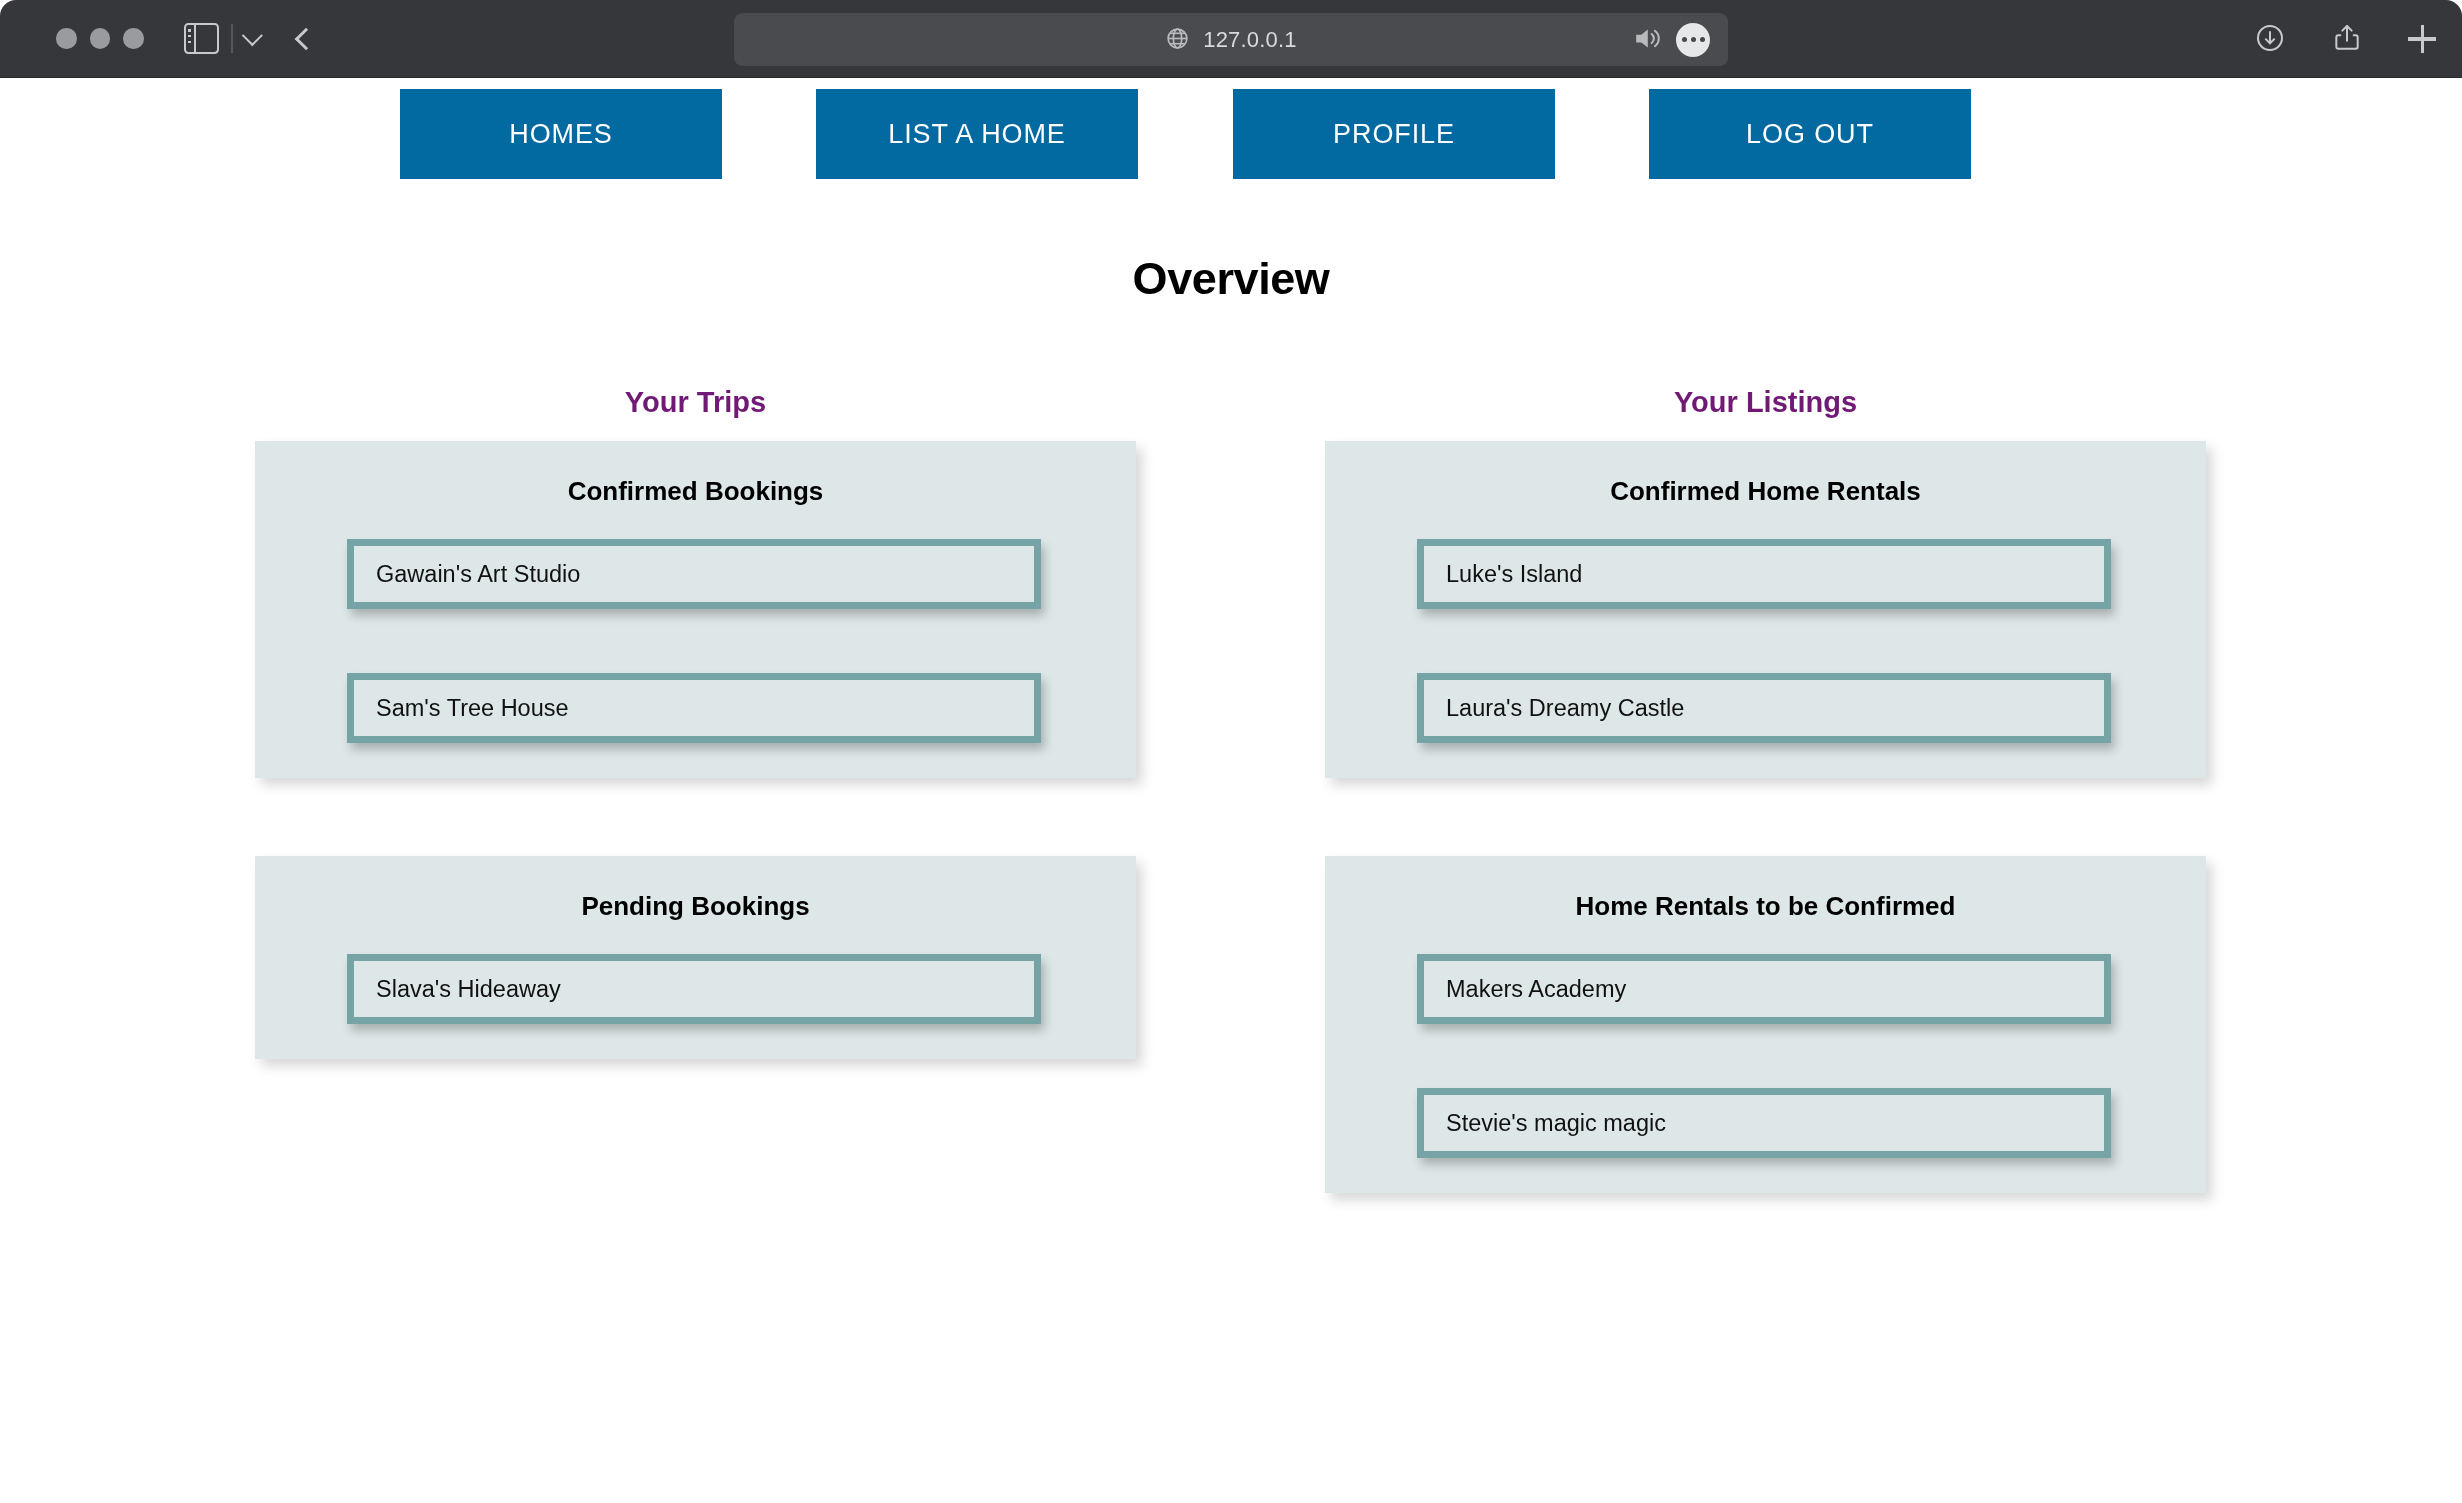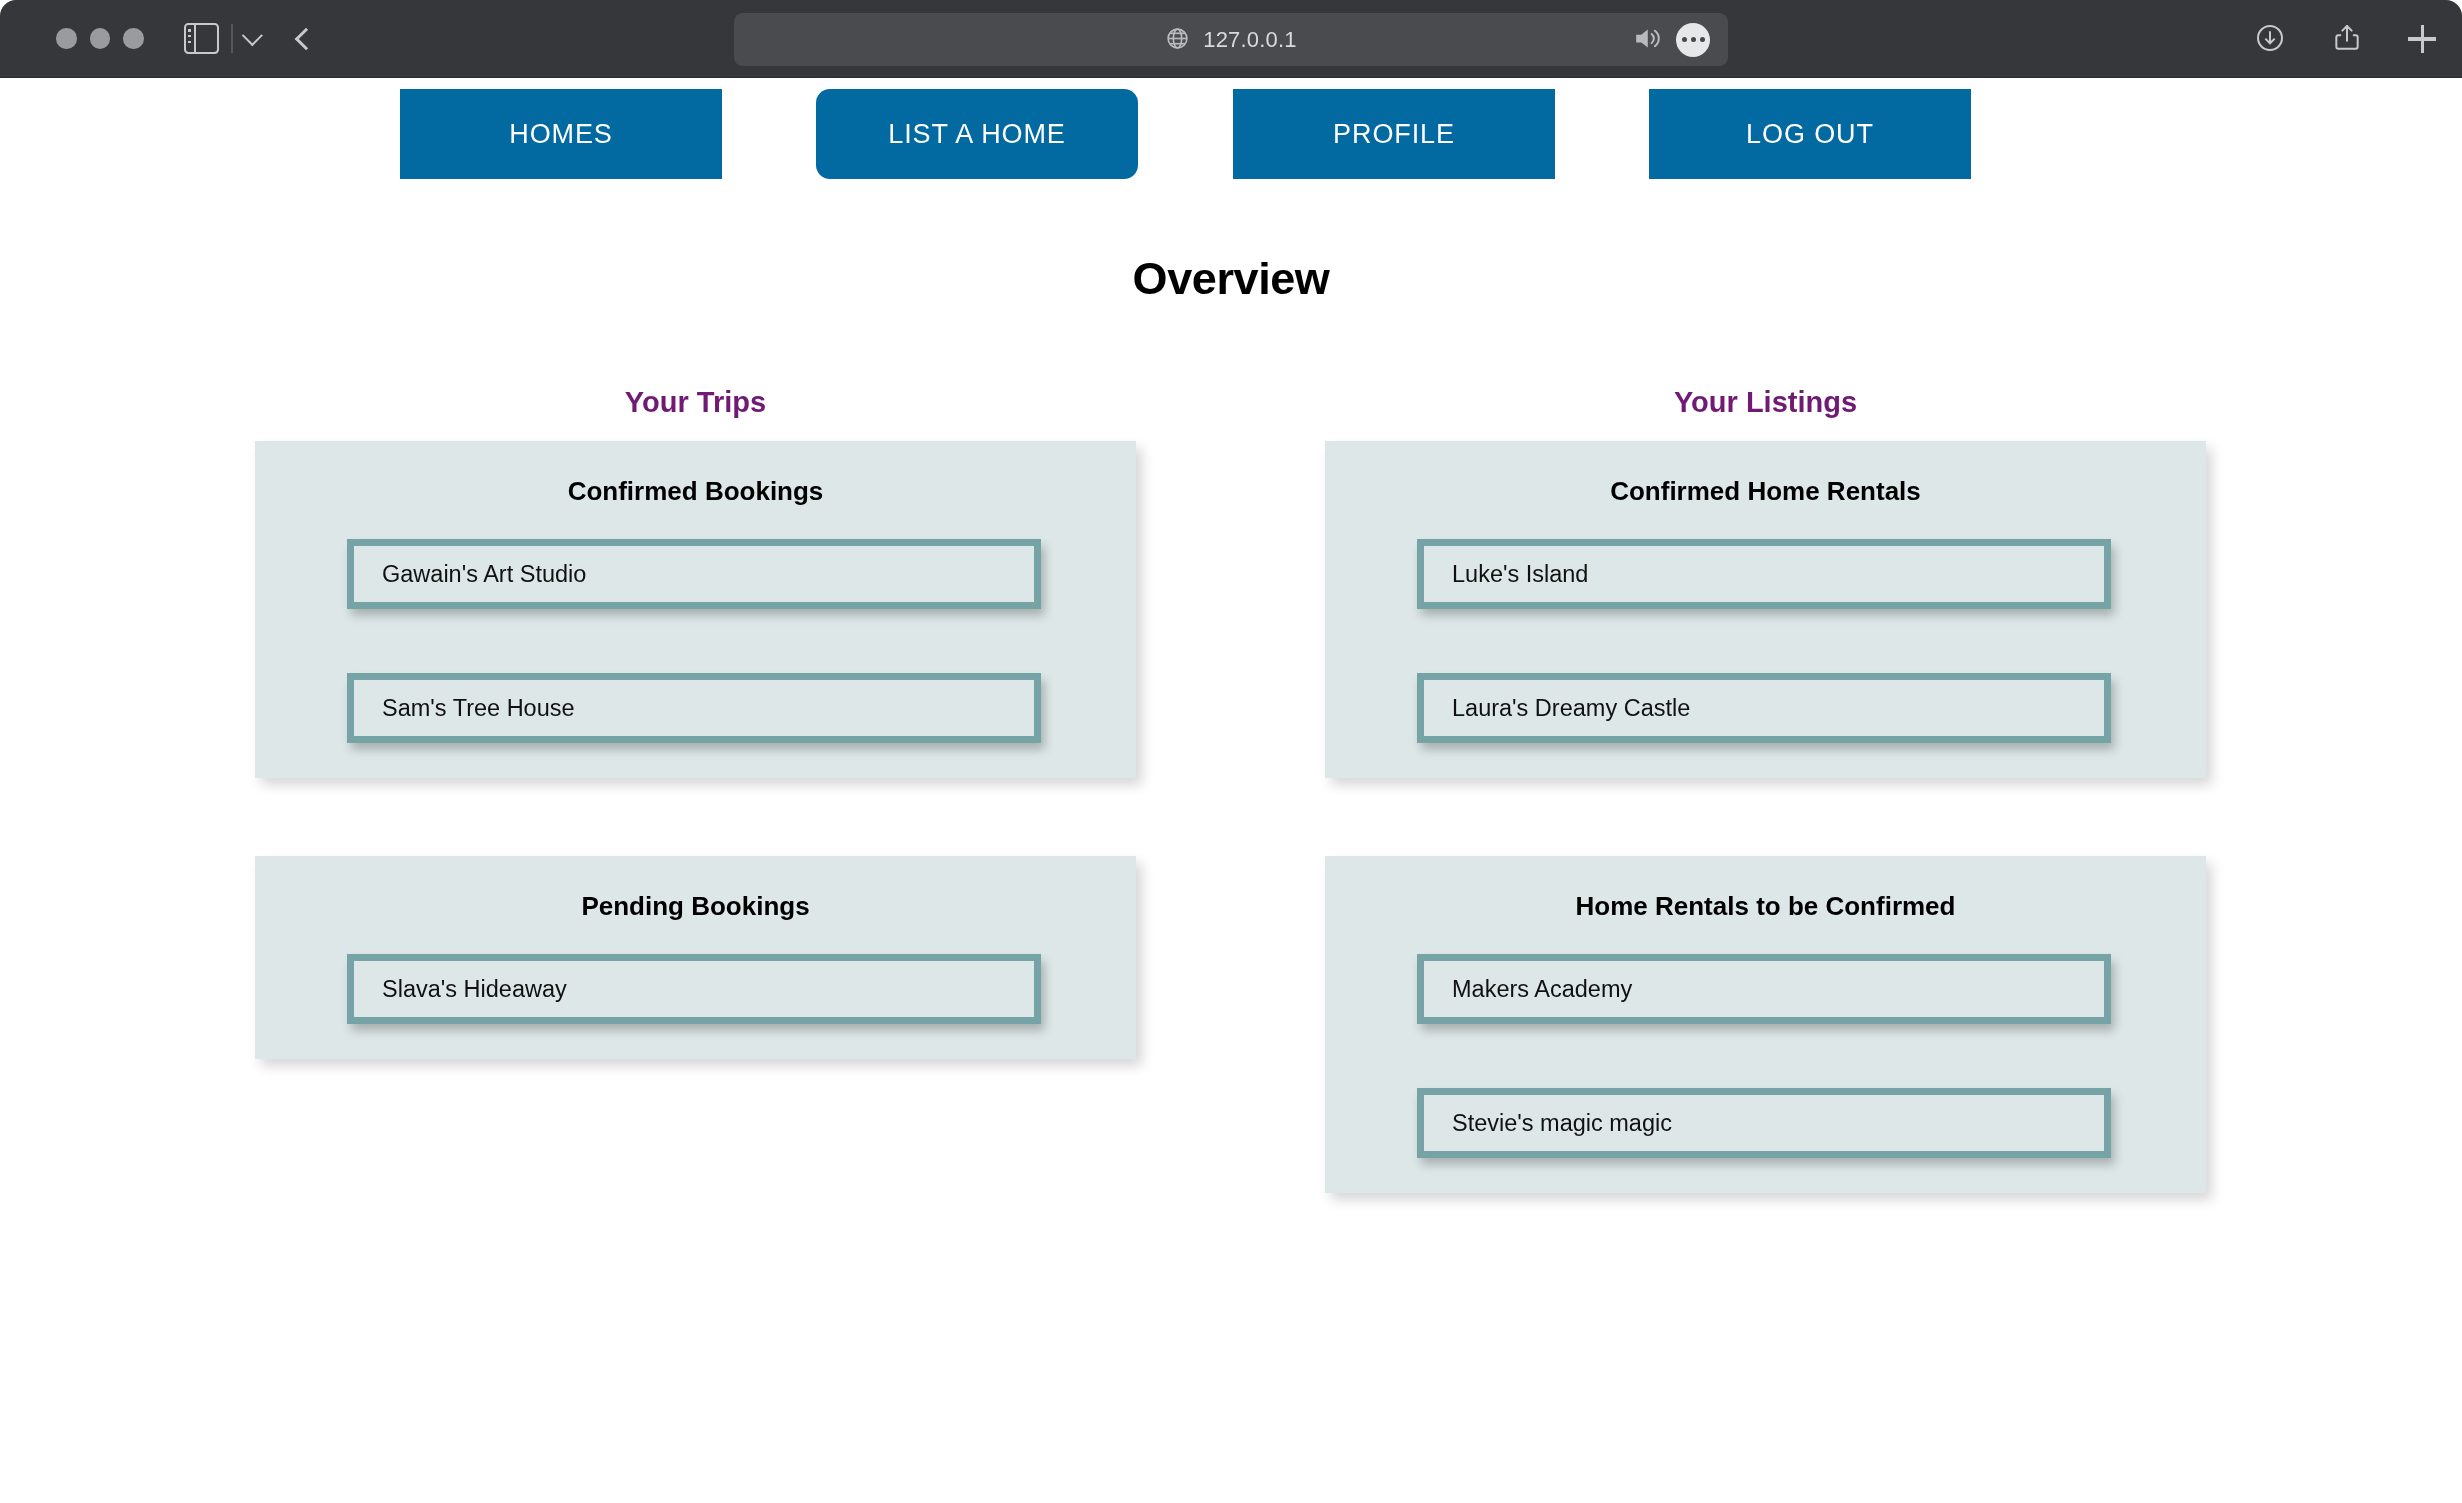--- a/index.html
+++ b/index.html
@@ -180,21 +180,21 @@
     font-size: 27px;
     letter-spacing: 0.9px;
     display: flex;
     align-items: center;
     justify-content: center;
     border: none;
     font-family: "Liberation Sans", sans-serif;
     cursor: pointer;
   }
   .nav-btn.n0 { left: 400px;  width: 322px; }
-  .nav-btn.n1 { left: 816px; width: 322px; border-radius: 14px; }
+  .nav-btn.n1 { left: 816px; width: 322px; }
   .nav-btn.n2 { left: 1233px; width: 322px; }
   .nav-btn.n3 { left: 1649px; width: 322px; }
 
   .page-title {
     text-align: center;
     font-size: 45px;
     font-weight: bold;
     color: #000000;
     margin-top: 65px;
     letter-spacing: -0.4px;
@@ -232,21 +232,21 @@
   }
 
   .item-list { padding: 0 95px 0 92px; }
 
   .item {
     background: #dde7e7;
     border: 7.3px solid #76a3a6;
     height: 70px;
     display: flex;
     align-items: center;
-    padding-left: 28px;
+    padding-left: 22px;
     font-size: 23.5px;
     color: #111111;
     box-shadow: 4.4px 6.6px 9.5px rgba(0,0,0,0.25);
     cursor: pointer;
     margin-bottom: 64px;
   }
   .item:last-child { margin-bottom: 0; }
 
   .spacer-between-panels { height: 78px; }
 </style>

